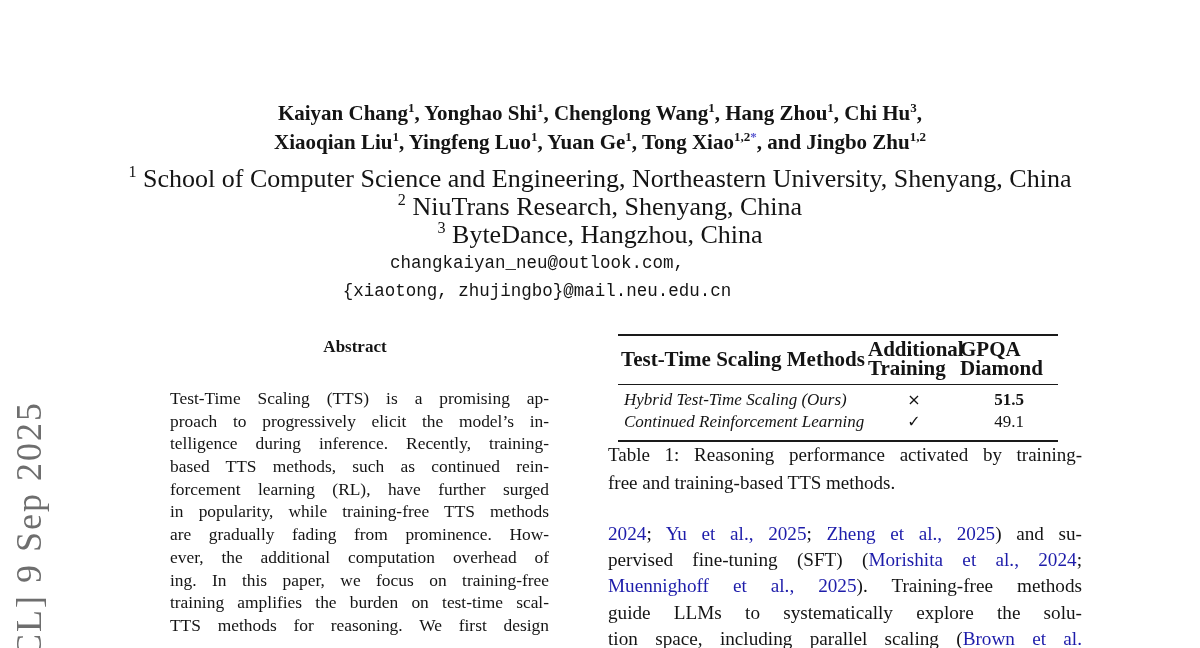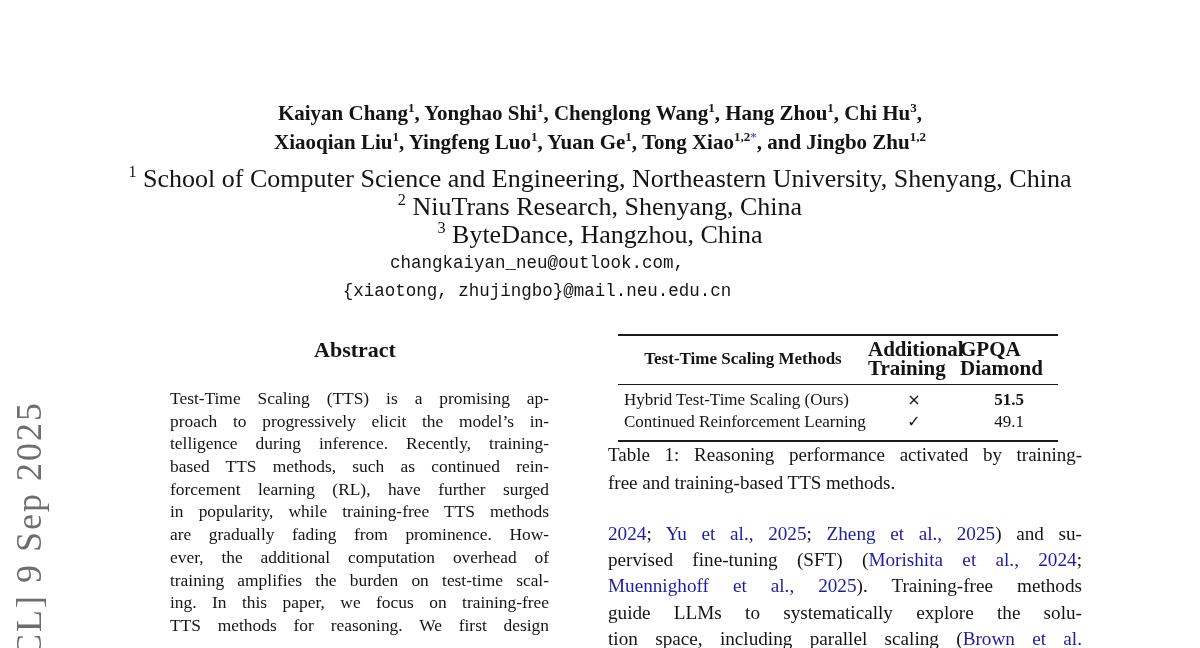--- a/index.html
+++ b/index.html
@@ -8,33 +8,33 @@
   .centerblock{position:absolute;left:0;width:1200px;text-align:center;}
   .title{top:30px;font-size:24.5px;font-weight:bold;line-height:29px;color:#000;}
   .authors{top:99px;font-size:21px;font-weight:bold;line-height:28.5px;}
   .affils{top:165px;font-size:26px;line-height:28px;}
   .emails{top:250px;font-family:"Liberation Mono",monospace;font-size:17.5px;line-height:27.5px;
           transform:translateX(-63px);}
   .sup{font-size:62%;vertical-align:super;line-height:0;}
   .link{color:var(--link,#1d1caa);}
   .star{color:var(--star,#5a58d0);}
   .abstract-heading{position:absolute;left:120px;top:337px;width:470px;text-align:center;
-          font-size:22px;font-weight:bold;}
+          font-size:17px;font-weight:bold;}
   .abstract-body{position:absolute;left:170px;top:387px;width:379px;font-size:17.4px;
           line-height:22.7px;}
   .jline{text-align:justify;text-align-last:justify;height:22.7px;overflow:hidden;}
   .tbl{position:absolute;left:618px;top:334px;width:440px;
        border-top:2px solid #1a1a1a;border-bottom:2px solid #1a1a1a;}
   .tbl-head{display:grid;grid-template-columns:250px 92px 98px;align-items:center;
        border-bottom:1.5px solid #1a1a1a;padding:4px 0 6px;}
-  .tbl-head .c1{text-align:center;font-weight:bold;font-size:17px;}
+  .tbl-head .c1{text-align:center;font-weight:bold;font-size:21px;}
   .tbl-head .c2,.tbl-head .c3{text-align:left;font-weight:bold;font-size:21px;line-height:19px;}
   .tbl-body{display:grid;grid-template-columns:250px 92px 98px;padding:4px 0 7px;
        font-size:17px;line-height:22px;}
-  .tbl-body .method{padding-left:6px;}
+  .tbl-body .method{padding-left:6px;font-style:italic;}
   .tbl-body .sym{text-align:center;font-family:"DejaVu Sans",sans-serif;font-size:16px;}
   .tbl-body .score{text-align:center;}
   .bold{font-weight:bold;}
   .caption{position:absolute;left:608px;top:441px;width:474px;font-size:19px;line-height:27.5px;}
   .caption .cap1{text-align:justify;text-align-last:justify;height:27.5px;overflow:hidden;}
   .body-col{position:absolute;left:608px;top:521px;width:474px;font-size:19.2px;line-height:26.2px;}
   .body-col .jline{height:26.2px;}
   .watermark{position:absolute;left:8px;top:658px;transform-origin:0 0;transform:rotate(-90deg);
        white-space:nowrap;font-size:36px;letter-spacing:2px;color:var(--wm,#6e6e6e);
        font-family:"Liberation Serif",serif;}
@@ -67,22 +67,22 @@
 
   <div class="abstract-body">
     <div class="jline">Test-Time Scaling (TTS) is a promising ap-</div>
     <div class="jline">proach to progressively elicit the model’s in-</div>
     <div class="jline">telligence during inference. Recently, training-</div>
     <div class="jline">based TTS methods, such as continued rein-</div>
     <div class="jline">forcement learning (RL), have further surged</div>
     <div class="jline">in popularity, while training-free TTS methods</div>
     <div class="jline">are gradually fading from prominence. How-</div>
     <div class="jline">ever, the additional computation overhead of</div>
+    <div class="jline">ing. In this paper, we focus on training-free</div>
     <div class="jline">training amplifies the burden on test-time scal-</div>
-    <div class="jline">ing. In this paper, we focus on training-free</div>
     <div class="jline">TTS methods for reasoning. We first design</div>
   </div>
 
   <div class="tbl">
     <div class="tbl-head">
       <div class="c1">Test-Time Scaling Methods</div>
       <div class="c2">
         <div>Additional</div>
         <div>Training</div>
       </div>

